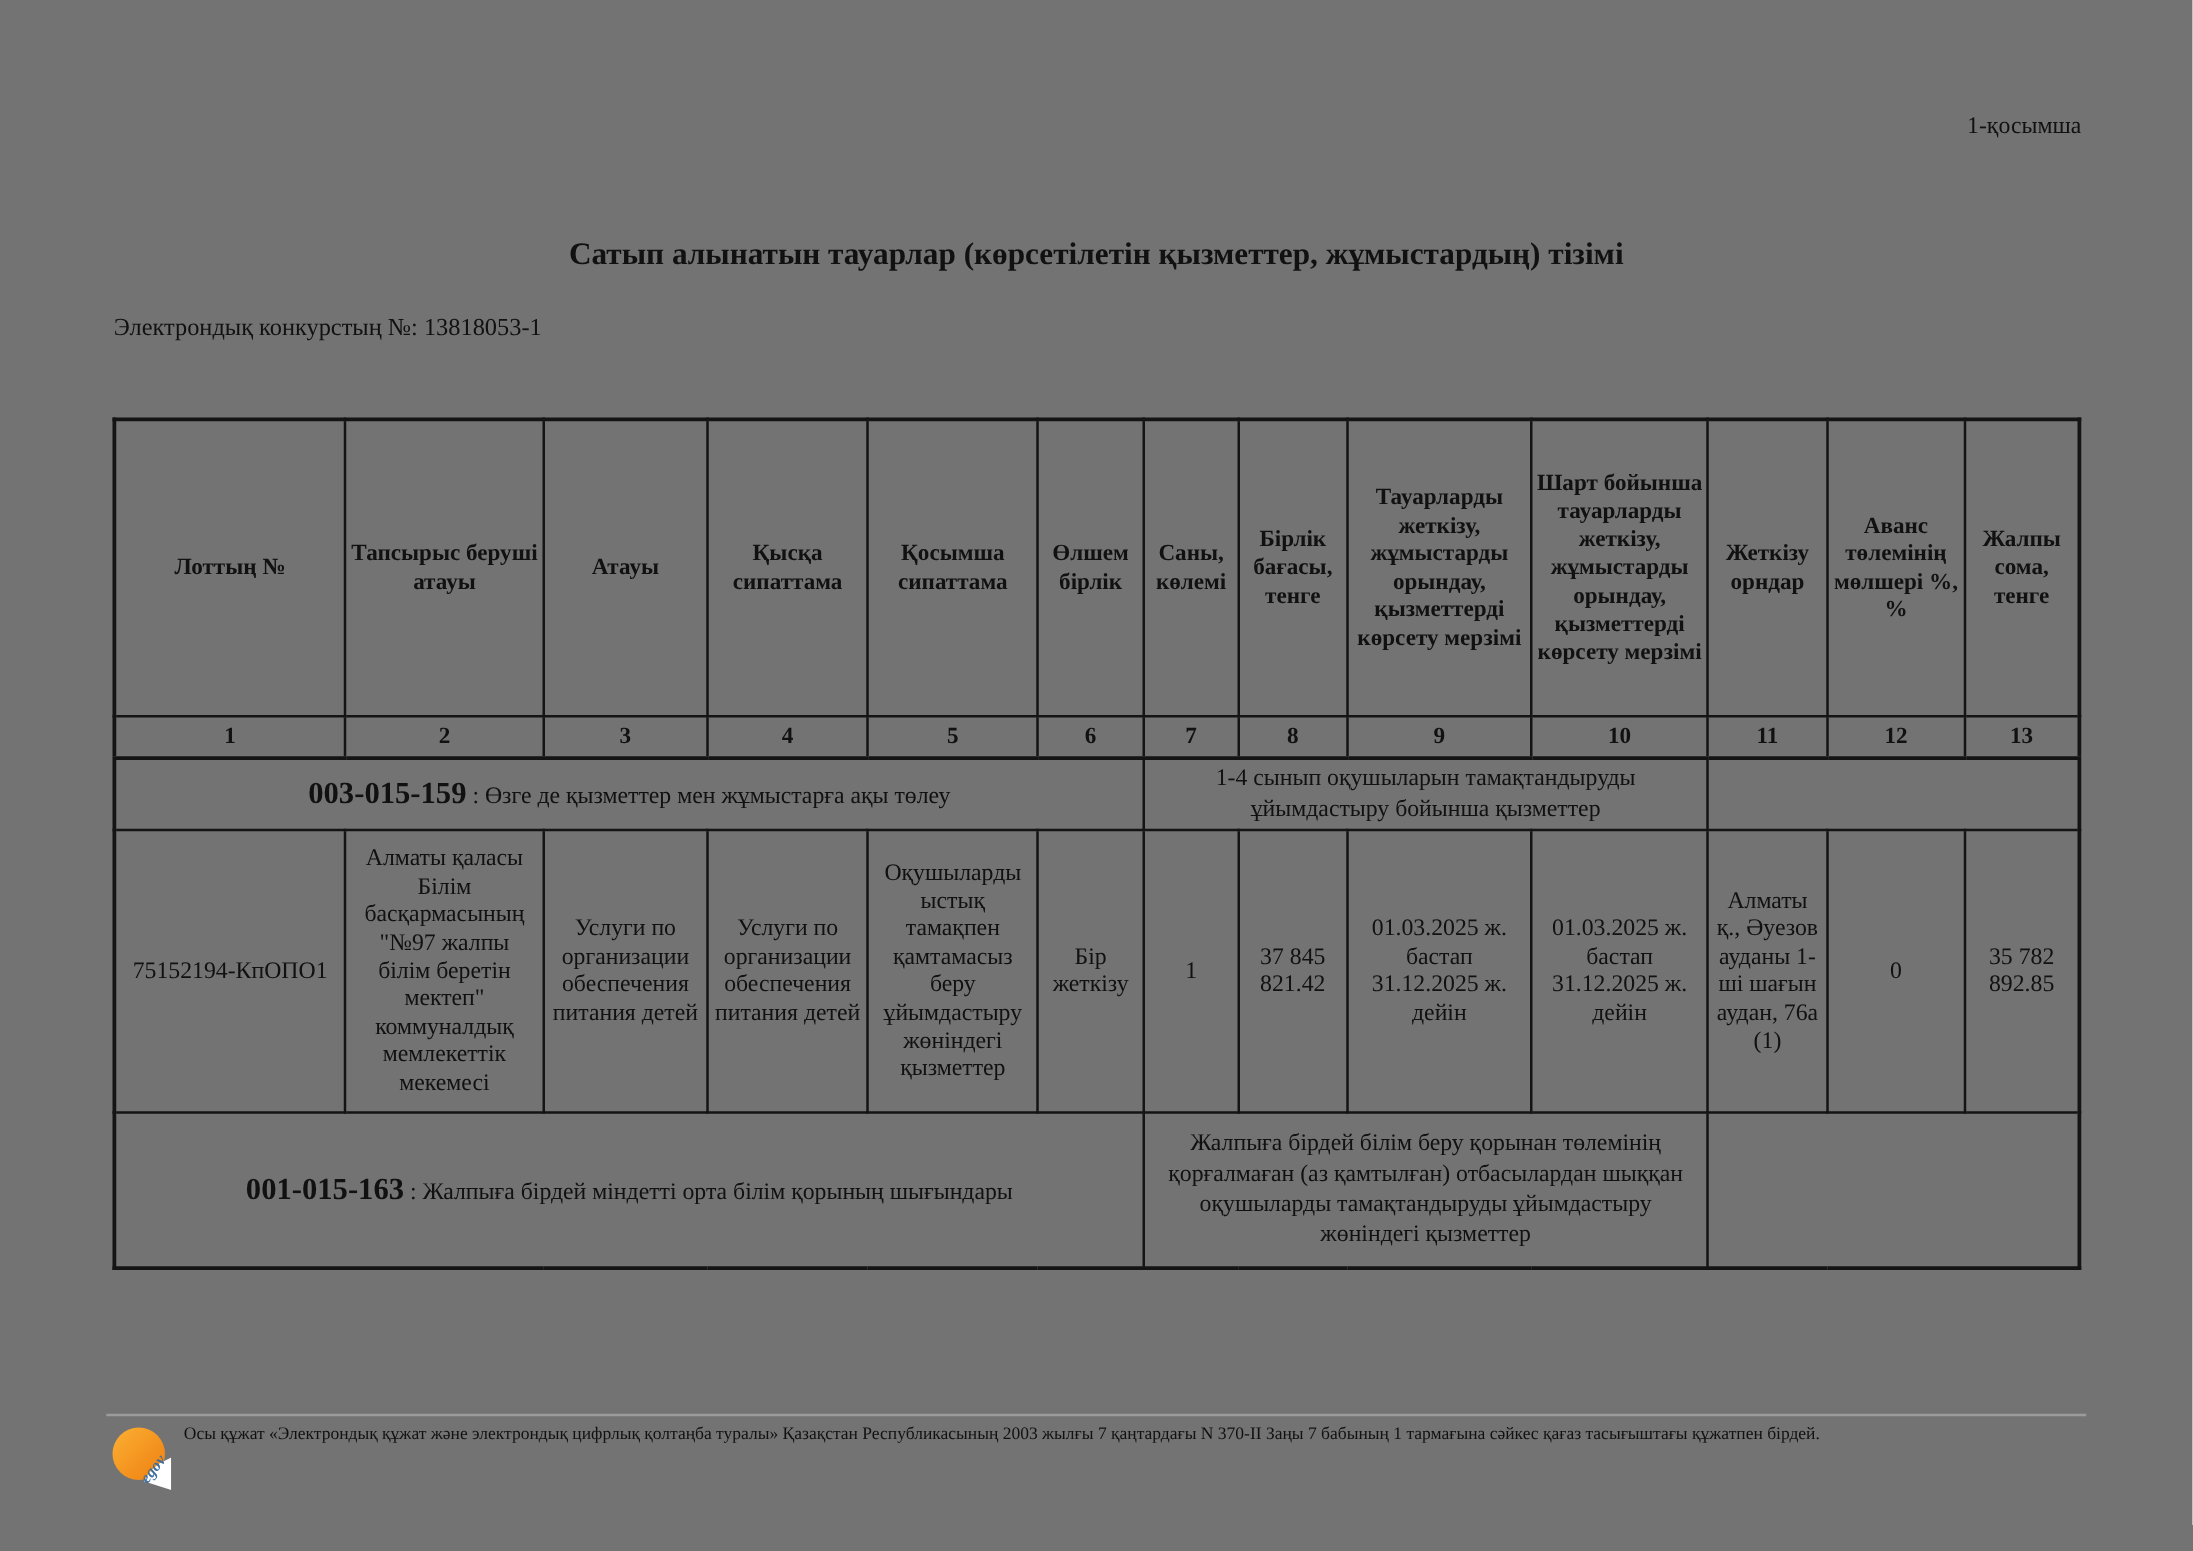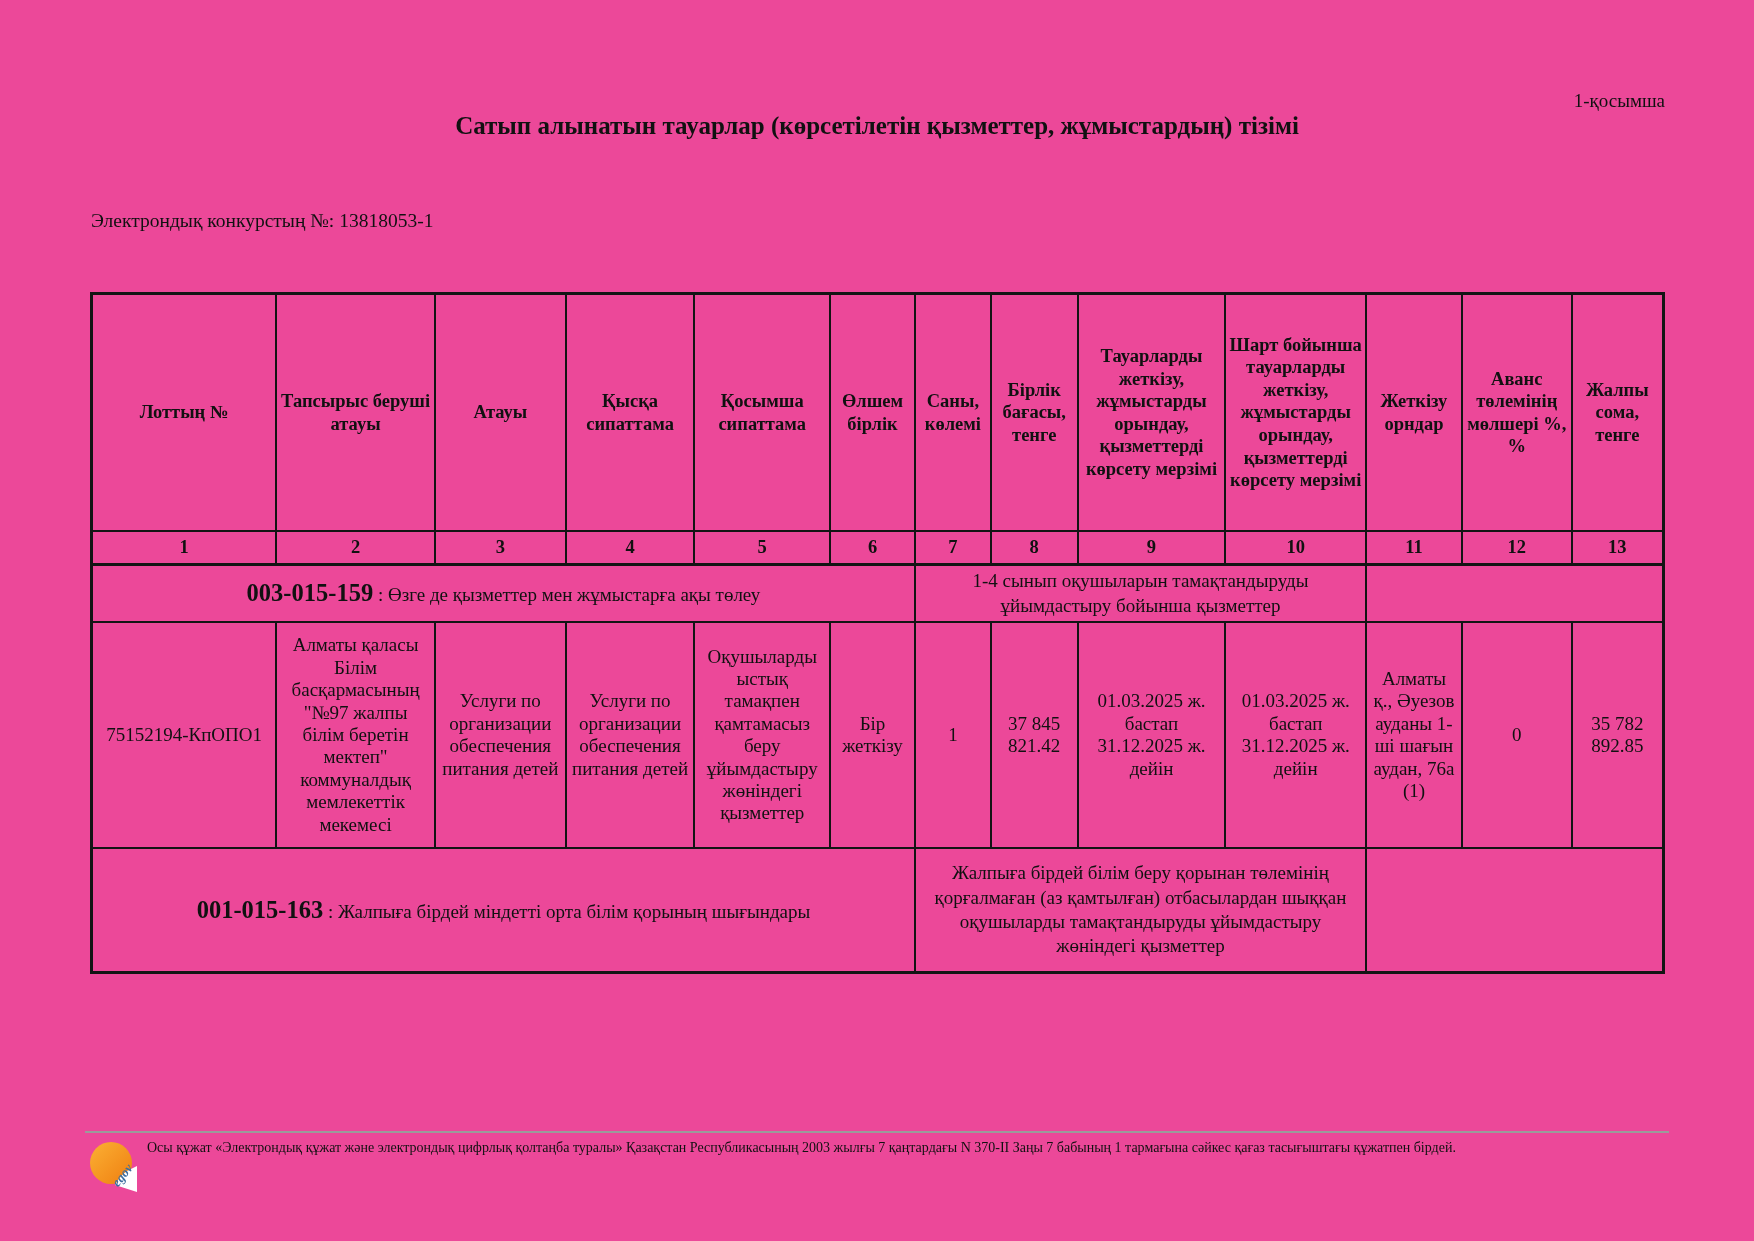--- a/index.html
+++ b/index.html
@@ -1,34 +1,35 @@
 <!DOCTYPE html>
 <html><head>
 <meta charset="utf-8">
 <style>
   html,body{margin:0;padding:0;background:#ffffff;}
   body{
     width:1754px;height:1241px;overflow:hidden;
     font-family:"Liberation Serif","DejaVu Serif",serif;
     color:#111;
   }
-  .page{position:relative;width:1754px;height:1241px;background:#ec4899;}
+  .page{position:relative;width:1754px;height:1241px;background:#737373;}
 
   .appendix{
     text-align:right;
     padding:90px 89px 0 0;
     font-size:19px;
   }
   .doc-title{
     text-align:center;
+    margin-top:78px;
     font-size:25px;
     font-weight:bold;
   }
   .meta{
-    margin:66px 0 0 91px;
+    margin:30px 0 0 91px;
     font-size:19.5px;
     line-height:1.55;
   }
 
   table.procurement{
     margin:56px 0 0 90px;
     width:1575px;
     border-collapse:collapse;
     table-layout:fixed;
   }

